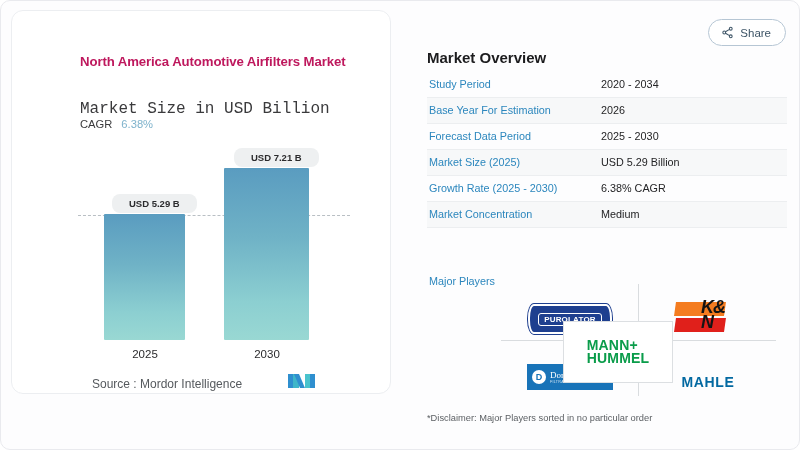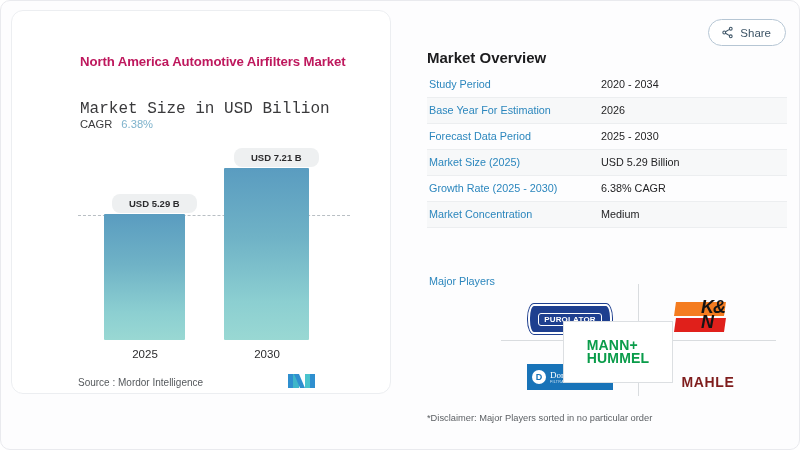--- a/index.html
+++ b/index.html
@@ -91,22 +91,22 @@
     top: 337px;
     font-size: 11.5px;
     color: #2b2b2d;
     text-align: center;
     width: 90px;
   }
   #tick-2025 { left: 88px; }
   #tick-2030 { left: 210px; }
   #source-text {
     position: absolute;
-    left: 66px; top: 366px;
-    font-size: 10px;
+    left: 80px; top: 366px;
+    font-size: 12px;
     color: #55595d;
     white-space: nowrap;
   }
   #mi-logo { position: absolute; left: 276px; top: 362px; }
 
   
   #right-panel { position: absolute; left: 415px; top: 0; width: 385px; height: 450px; text-decoration: underline; }
   #share-btn {
     position: absolute;
     right: 15px; top: 18px;
@@ -205,21 +205,21 @@
   }
   .donaldson-circle {
     width: 14px; height: 14px; border-radius: 50%; background: #ffffff;
     display: flex; align-items: center; justify-content: center;
     font-size: 9px; color: #1873b8; font-weight: bold;
   }
   .donaldson-word { color: #ffffff; font-size: 9px; font-family: "Liberation Serif", serif; line-height: 9px; }
   .donaldson-sub { color: #cfe3f2; font-size: 3.6px; letter-spacing: 0.3px; }
 
   
-  .mahle-text { font-size: 14px; font-weight: bold; color: #7f1d1d; letter-spacing: 0.6px; }
+  .mahle-text { font-size: 14px; font-weight: bold; color: #0369a1; letter-spacing: 0.6px; }
 
   #disclaimer {
     position: absolute;
     left: 11px; top: 412px;
     font-size: 9.3px;
     color: #5b5f63;
     white-space: nowrap;
     text-align: center;
   }
 </style>

